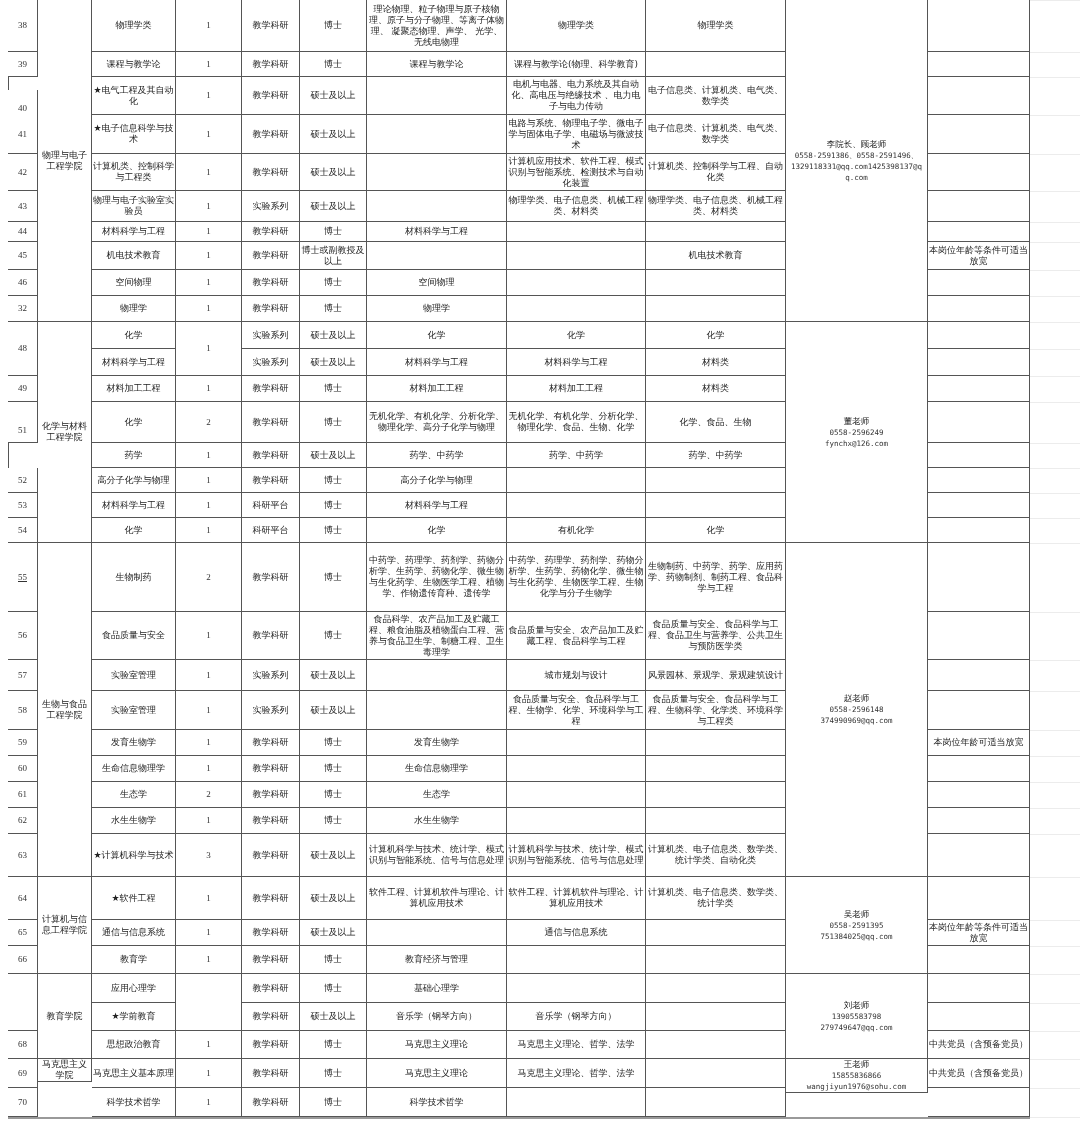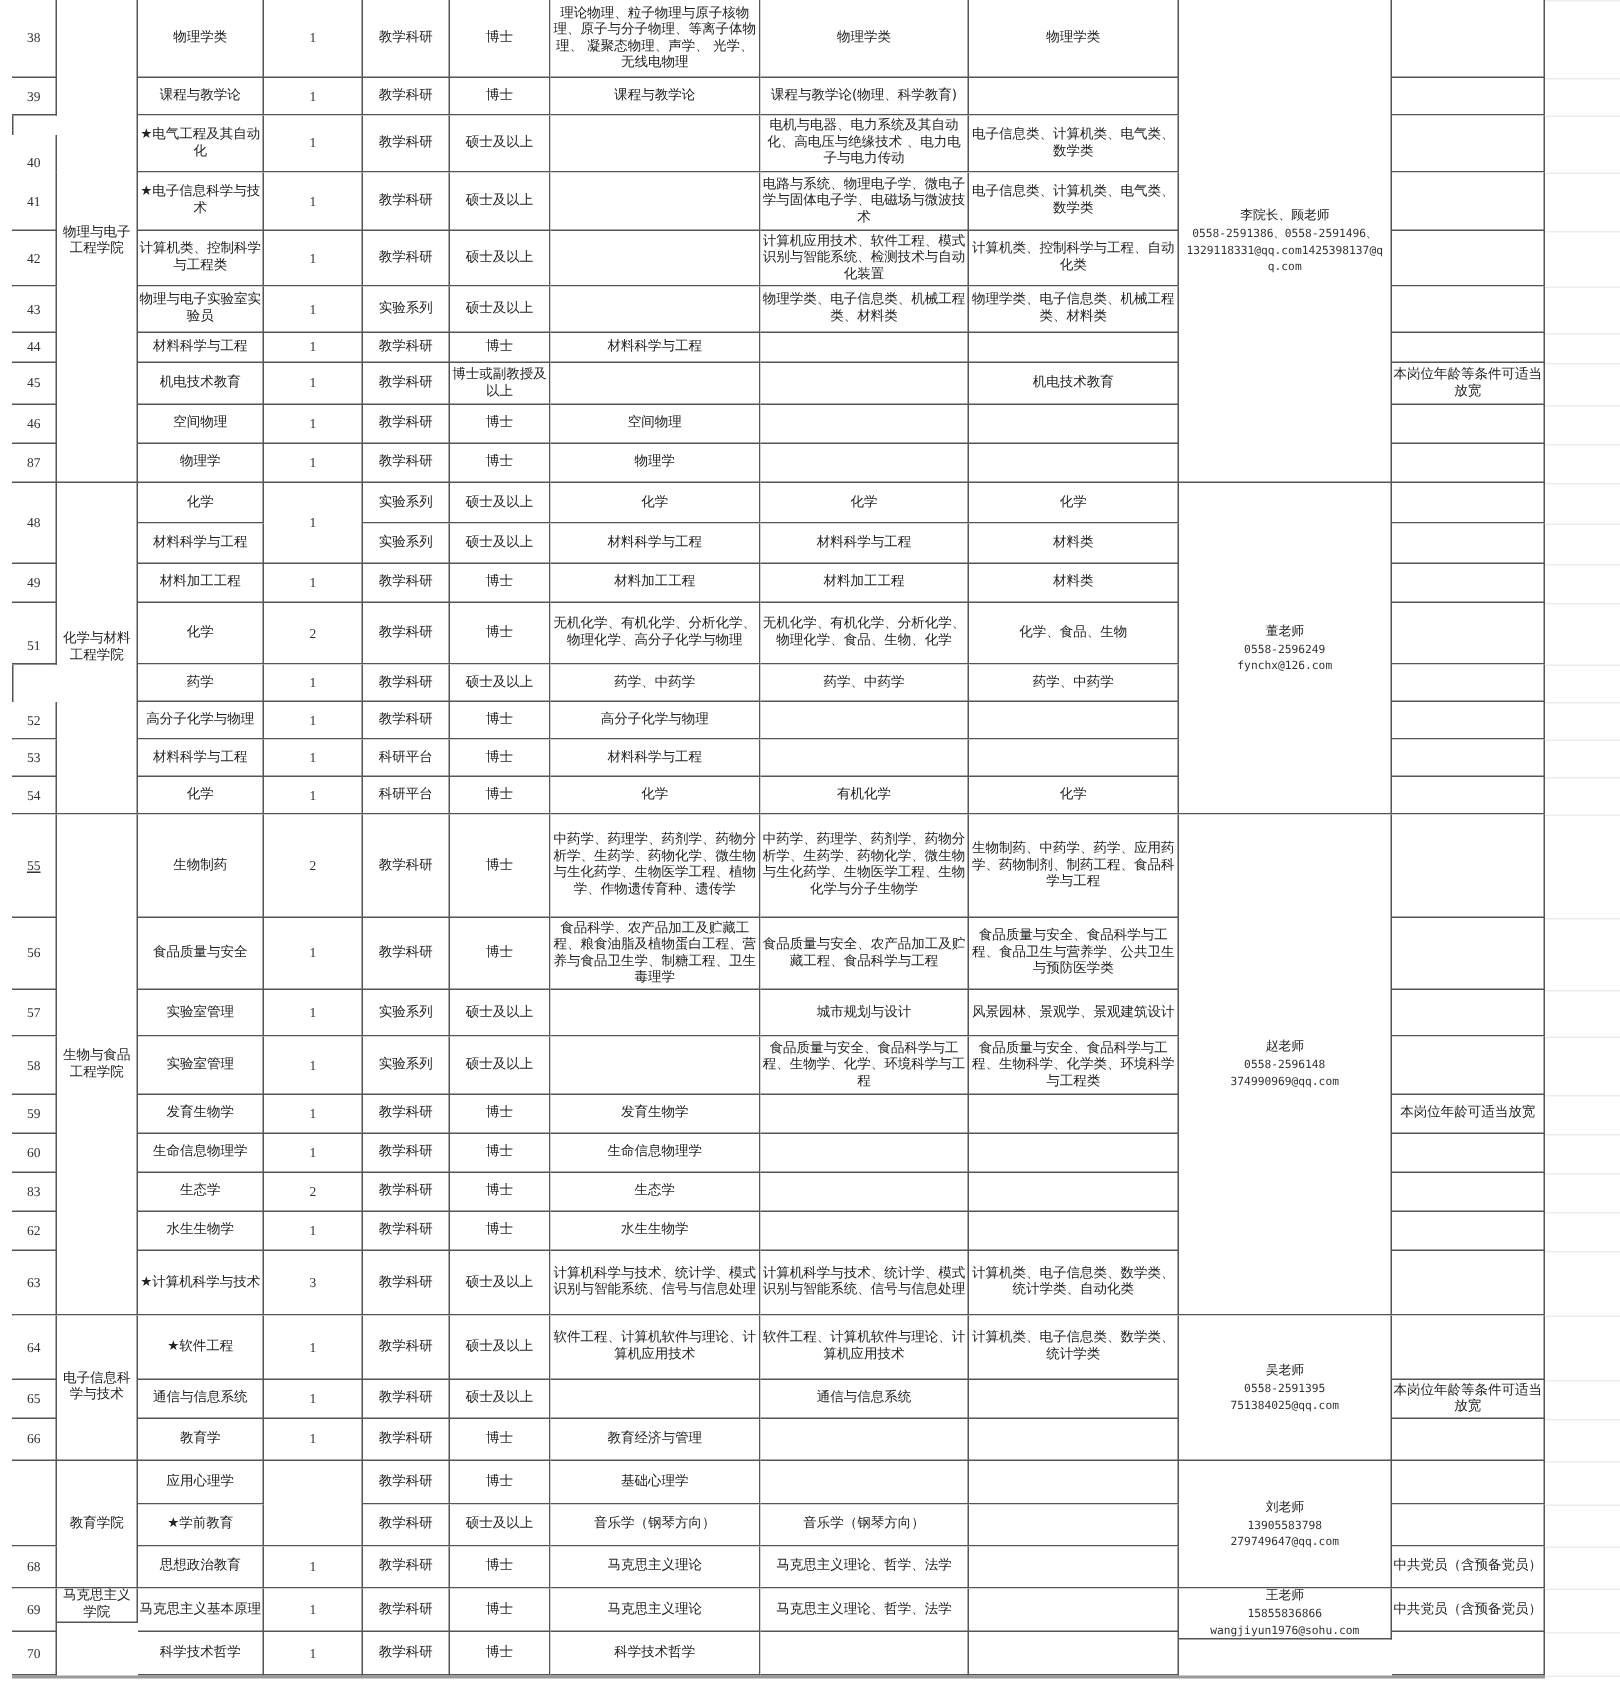--- a/index.html
+++ b/index.html
@@ -97,21 +97,21 @@
       <div class="cell" style="left: 928px; width: 102px; top: 242px; height: 28px;">本岗位年龄等条件可适当放宽</div>
       <div class="cell num" style="left: 8px; width: 30px; top: 270px; height: 26px;">46</div>
       <div class="cell" style="left: 92px; width: 84px; top: 270px; height: 26px;">空间物理</div>
       <div class="cell num" style="left: 176px; width: 66px; top: 270px; height: 26px;">1</div>
       <div class="cell" style="left: 242px; width: 58px; top: 270px; height: 26px;">教学科研</div>
       <div class="cell" style="left: 300px; width: 67px; top: 270px; height: 26px;">博士</div>
       <div class="cell" style="left: 367px; width: 140px; top: 270px; height: 26px;">空间物理</div>
       <div class="cell" style="left: 507px; width: 139px; top: 270px; height: 26px;"></div>
       <div class="cell" style="left: 646px; width: 140px; top: 270px; height: 26px;"></div>
       <div class="cell" style="left: 928px; width: 102px; top: 270px; height: 26px;"></div>
-      <div class="cell num" style="left: 8px; width: 30px; top: 296px; height: 26px;">87</div>
+      <div class="cell num" style="left: 8px; width: 30px; top: 296px; height: 26px;">32</div>
       <div class="cell" style="left: 92px; width: 84px; top: 296px; height: 26px;">物理学</div>
       <div class="cell num" style="left: 176px; width: 66px; top: 296px; height: 26px;">1</div>
       <div class="cell" style="left: 242px; width: 58px; top: 296px; height: 26px;">教学科研</div>
       <div class="cell" style="left: 300px; width: 67px; top: 296px; height: 26px;">博士</div>
       <div class="cell" style="left: 367px; width: 140px; top: 296px; height: 26px;">物理学</div>
       <div class="cell" style="left: 507px; width: 139px; top: 296px; height: 26px;"></div>
       <div class="cell" style="left: 646px; width: 140px; top: 296px; height: 26px;"></div>
       <div class="cell" style="left: 928px; width: 102px; top: 296px; height: 26px;"></div>
       <div class="cell num" style="left: 8px; width: 30px; top: 322px; height: 54px;">48</div>
       <div class="cell" style="left: 92px; width: 84px; top: 322px; height: 27px;">化学</div>
@@ -230,21 +230,21 @@
       <div class="cell" style="left: 928px; width: 102px; top: 730px; height: 26px;">本岗位年龄可适当放宽</div>
       <div class="cell num" style="left: 8px; width: 30px; top: 756px; height: 26px;">60</div>
       <div class="cell" style="left: 92px; width: 84px; top: 756px; height: 26px;">生命信息物理学</div>
       <div class="cell num" style="left: 176px; width: 66px; top: 756px; height: 26px;">1</div>
       <div class="cell" style="left: 242px; width: 58px; top: 756px; height: 26px;">教学科研</div>
       <div class="cell" style="left: 300px; width: 67px; top: 756px; height: 26px;">博士</div>
       <div class="cell" style="left: 367px; width: 140px; top: 756px; height: 26px;">生命信息物理学</div>
       <div class="cell" style="left: 507px; width: 139px; top: 756px; height: 26px;"></div>
       <div class="cell" style="left: 646px; width: 140px; top: 756px; height: 26px;"></div>
       <div class="cell" style="left: 928px; width: 102px; top: 756px; height: 26px;"></div>
-      <div class="cell num" style="left: 8px; width: 30px; top: 782px; height: 26px;">83</div>
+      <div class="cell num" style="left: 8px; width: 30px; top: 782px; height: 26px;">61</div>
       <div class="cell" style="left: 92px; width: 84px; top: 782px; height: 26px;">生态学</div>
       <div class="cell num" style="left: 176px; width: 66px; top: 782px; height: 26px;">2</div>
       <div class="cell" style="left: 242px; width: 58px; top: 782px; height: 26px;">教学科研</div>
       <div class="cell" style="left: 300px; width: 67px; top: 782px; height: 26px;">博士</div>
       <div class="cell" style="left: 367px; width: 140px; top: 782px; height: 26px;">生态学</div>
       <div class="cell" style="left: 507px; width: 139px; top: 782px; height: 26px;"></div>
       <div class="cell" style="left: 646px; width: 140px; top: 782px; height: 26px;"></div>
       <div class="cell" style="left: 928px; width: 102px; top: 782px; height: 26px;"></div>
       <div class="cell num" style="left: 8px; width: 30px; top: 808px; height: 26px;">62</div>
       <div class="cell" style="left: 92px; width: 84px; top: 808px; height: 26px;">水生生物学</div>
@@ -345,21 +345,21 @@
         <span>董老师</span>
         <span class="mono">0558-2596249</span>
         <span class="mono">fynchx@126.com</span>
       </div>
       <div class="cell" style="left: 38px; width: 54px; top: 543px; height: 334px; padding: 0px 4px;">生物与食品工程学院</div>
       <div class="cell contact" style="left: 786px; width: 142px; top: 543px; height: 334px;">
         <span>赵老师</span>
         <span class="mono">0558-2596148</span>
         <span class="mono">374990969@qq.com</span>
       </div>
-      <div class="cell" style="left: 38px; width: 54px; top: 877px; height: 97px; padding: 0px 4px;">电子信息科学与技术</div>
+      <div class="cell" style="left: 38px; width: 54px; top: 877px; height: 97px; padding: 0px 4px;">计算机与信息工程学院</div>
       <div class="cell contact" style="left: 786px; width: 142px; top: 877px; height: 97px;">
         <span>吴老师</span>
         <span class="mono">0558-2591395</span>
         <span class="mono">751384025@qq.com</span>
       </div>
       <div class="cell" style="left: 38px; width: 54px; top: 974px; height: 85px; padding: 0px 4px;">教育学院</div>
       <div class="cell contact" style="left: 786px; width: 142px; top: 974px; height: 85px;">
         <span>刘老师</span>
         <span class="mono">13905583798</span>
         <span class="mono">279749647@qq.com</span>

